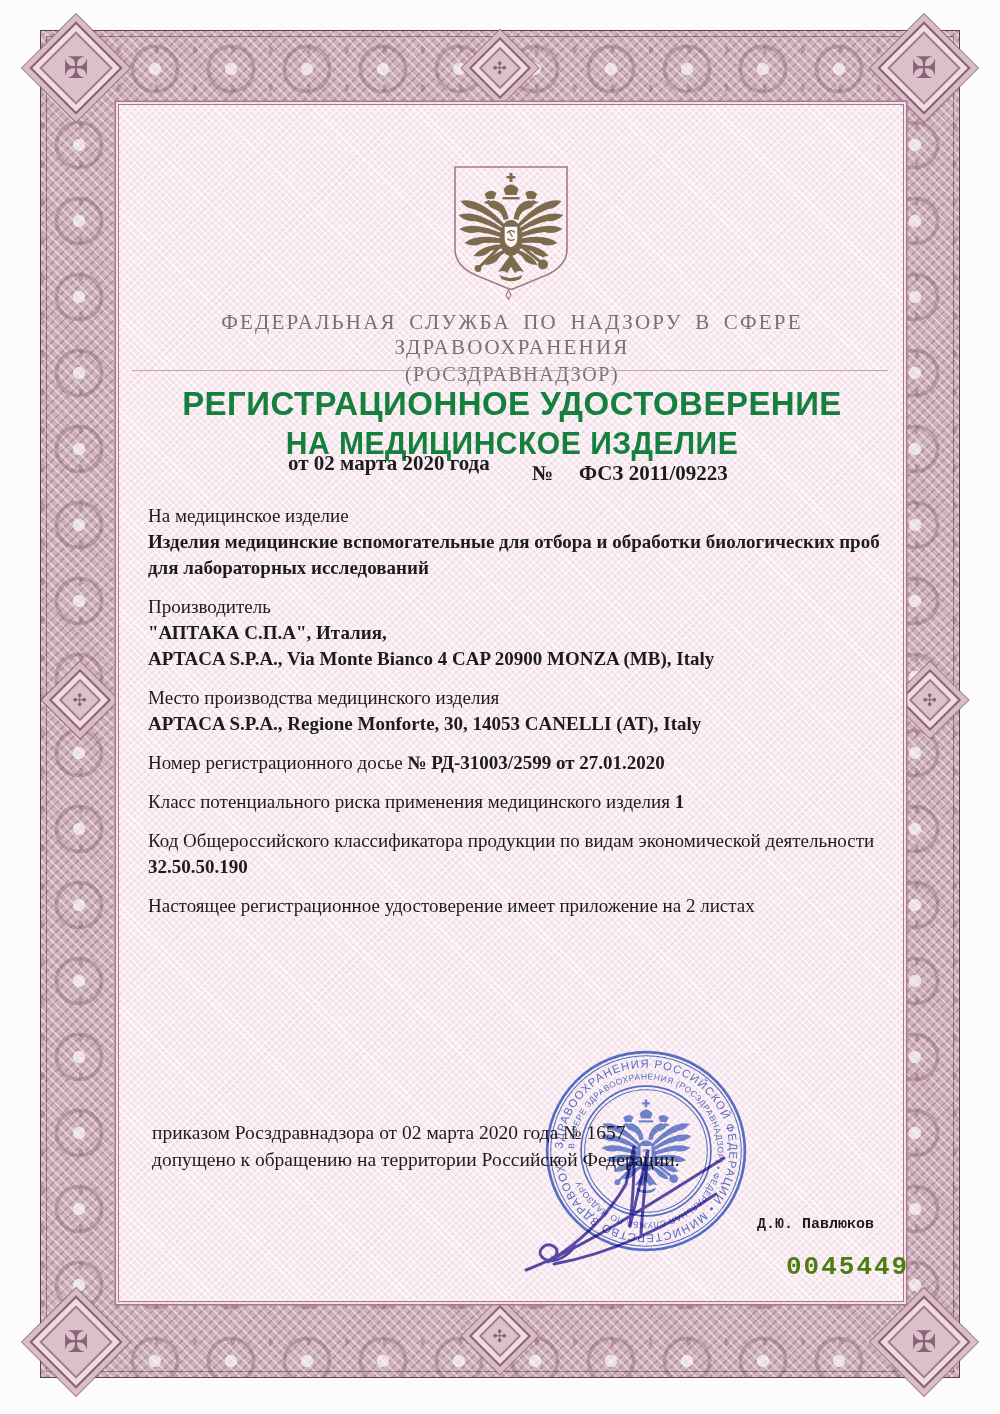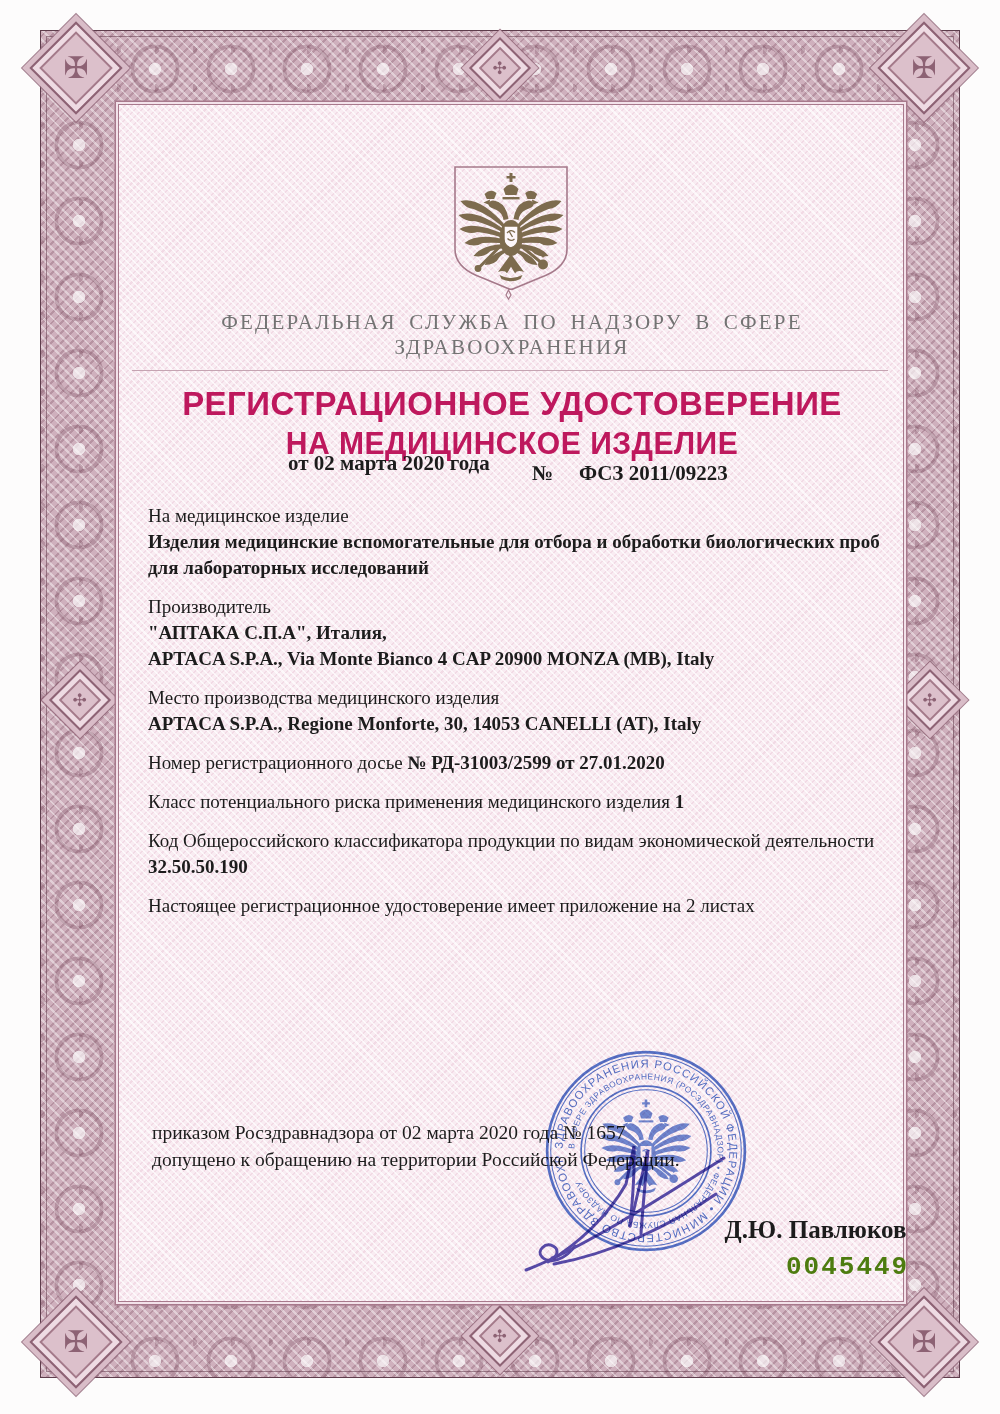--- a/index.html
+++ b/index.html
@@ -55,38 +55,38 @@
   .authority{
     position:absolute;left:120px;top:310px;width:784px;text-align:center;
     color:#737373;
   }
   .authority .l1{font-size:21px;letter-spacing:2.2px;word-spacing:5px;}
   .authority .l2{font-size:20px;letter-spacing:1.5px;margin-top:3px;}
   .divider{position:absolute;left:132px;top:370px;width:756px;border-top:1px solid #c5a4b2;}
   
   .title{
     position:absolute;left:120px;top:384px;width:784px;text-align:center;
-    font-family:"Liberation Sans", sans-serif;font-weight:700;color:#be185d;
+    font-family:"Liberation Sans", sans-serif;font-weight:700;color:#15803d;
   }
   .title .t1{font-size:34px;letter-spacing:.5px;transform:scaleX(.97);}
   .title .t2{font-size:31px;letter-spacing:.5px;margin-top:3px;transform:scaleX(.97);}
   .date-line{position:absolute;left:288px;top:451px;font-size:21px;font-weight:700;}
   .reg-num{position:absolute;left:532px;top:461px;font-size:21px;font-weight:700;}
   .reg-num .no{margin-right:26px;}
   
   .body{position:absolute;left:148px;top:503px;width:740px;font-size:19px;line-height:26px;}
   .body p{margin:0;}
   .body p.lbl{margin-top:13px;}
   .body p.lbl:first-child{margin-top:0;}
   .body .val{font-weight:700;}
   .inline-val{font-weight:700;}
   
   .order{position:absolute;left:152px;top:1119px;width:580px;font-size:19.5px;line-height:27px;}
   .sig-pos{position:absolute;left:150px;top:1203px;width:480px;font-size:19.5px;line-height:27px;font-weight:700;}
-  .sig-name{position:absolute;left:718px;top:1216px;width:195px;text-align:center;font-size:25px;font-weight:700;}
+  .sig-name{position:absolute;left:718px;top:1216px;width:195px;text-align:center;font-size:15px;font-weight:700;font-family:Liberation Mono, monospace;}
   .serial{
     position:absolute;left:786px;top:1252px;
     font-family:"Liberation Mono", monospace;font-weight:700;
     font-size:26px;letter-spacing:2px;color:#4d7c0f;
   }
   
   .stamp{position:absolute;left:543px;top:1048px;width:206px;height:206px;mix-blend-mode:multiply;opacity:.93;}
   .signature{position:absolute;left:518px;top:1104px;width:255px;height:178px;mix-blend-mode:multiply;}
 </style>
 </head>
@@ -188,20 +188,21 @@
 
     <path d="M7,3 H119 V85 Q119,104 92.5,113.5 L66,124.5 Q63,126 60,124.5 L33.5,113.5 Q7,104 7,85 Z" fill="none" stroke="#a5798a" stroke-width="1.6"></path>
     <path d="M60.5,126 l2.5,5 -2.5,4 -2.5,-4 z" fill="none" stroke="#a5798a" stroke-width="1.2"></path>
     <g transform="translate(2.5,8)" style="color:#7d6b4e">
       <use href="#eagle-art"></use>
     </g>
   </svg>
 
   <div class="authority">
     <div class="l1">ФЕДЕРАЛЬНАЯ СЛУЖБА ПО НАДЗОРУ В СФЕРЕ ЗДРАВООХРАНЕНИЯ</div>
+    <div class="l2">(РОСЗДРАВНАДЗОР)</div>
   </div>
 
   <div class="divider"></div>
 
   <div class="title">
     <div class="t1">РЕГИСТРАЦИОННОЕ УДОСТОВЕРЕНИЕ</div>
     <div class="t2">НА МЕДИЦИНСКОЕ ИЗДЕЛИЕ</div>
   </div>
   <div class="date-line">от  02 марта 2020 года</div>
   <div class="reg-num">

